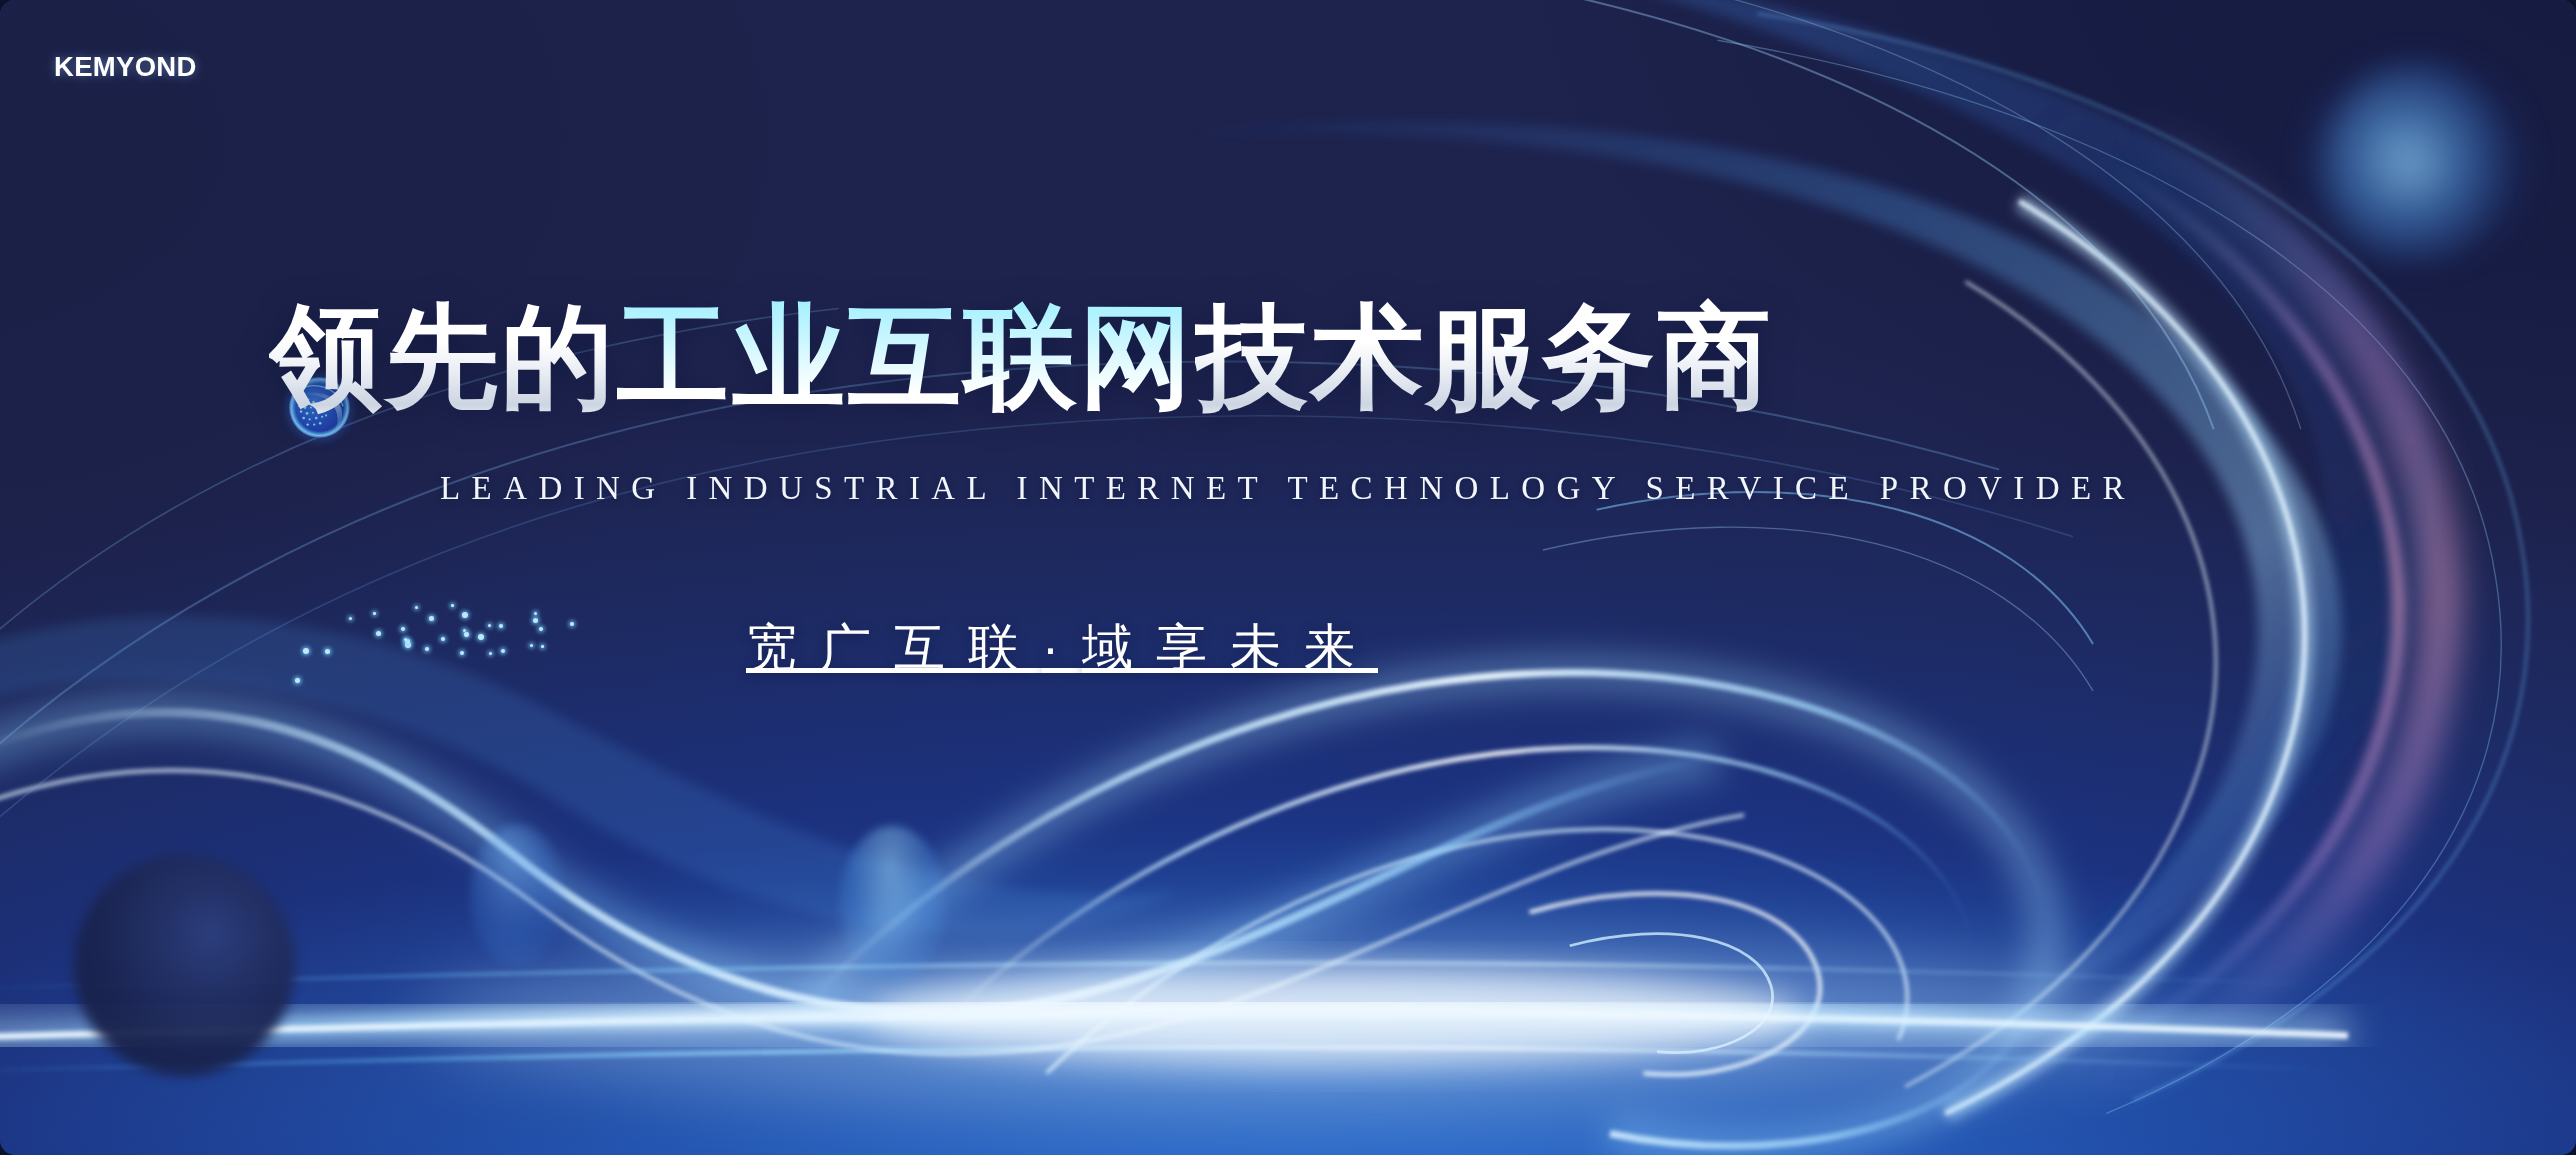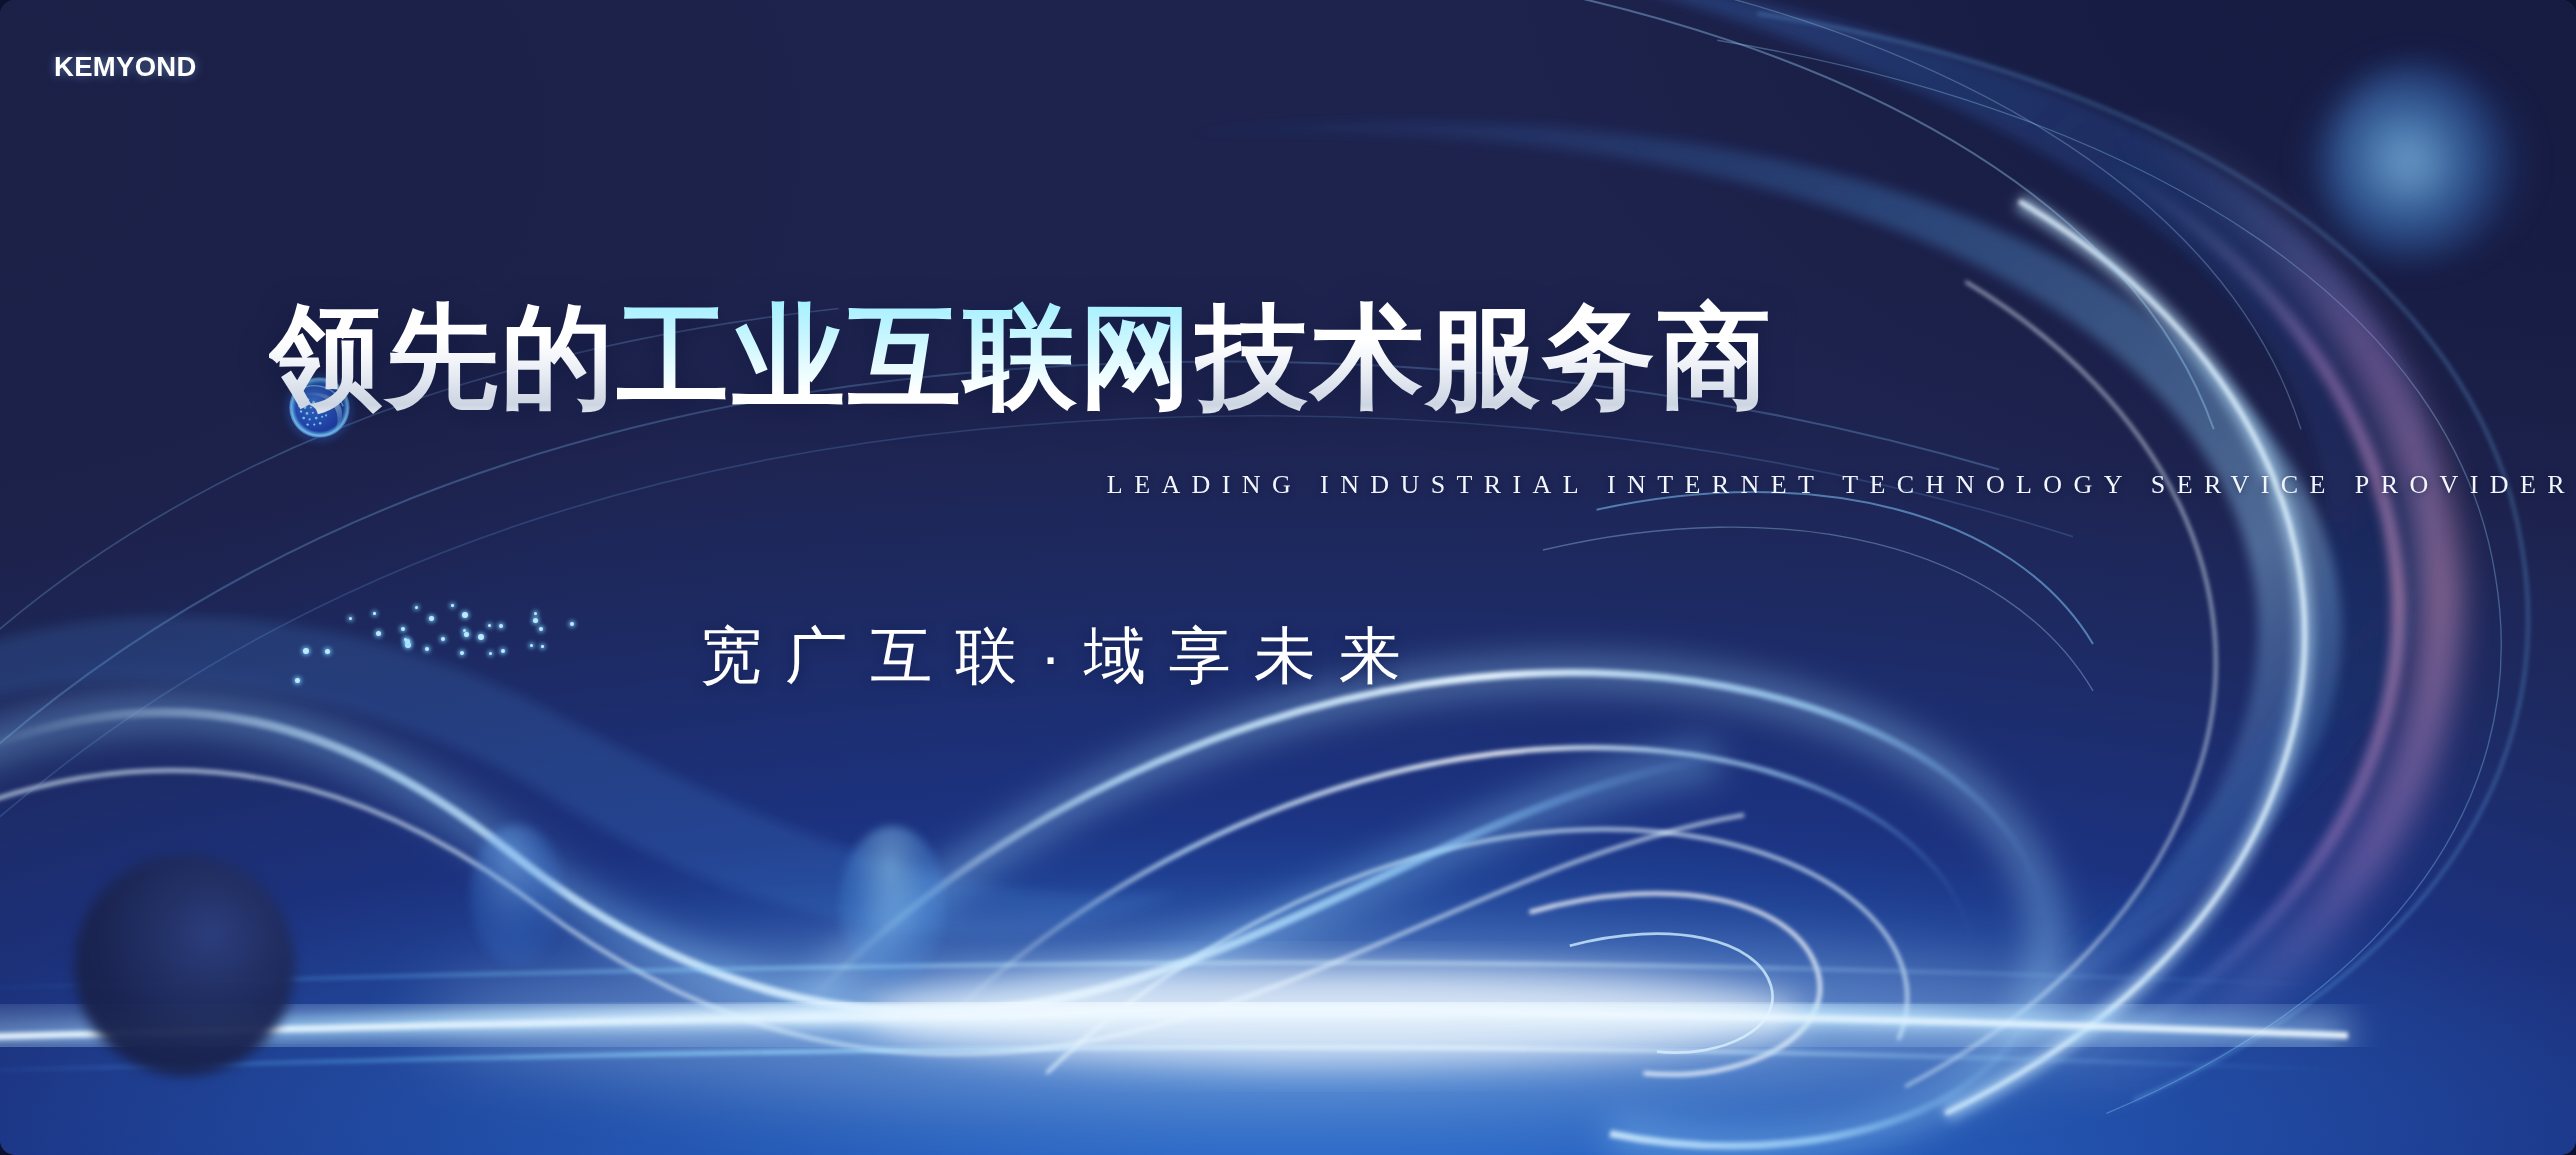--- a/index.html
+++ b/index.html
@@ -158,42 +158,43 @@
     background-clip: text;
     -webkit-text-fill-color: transparent;
     color: transparent;
   }
 
   #subtitle {
     position: absolute;
     left: 0;
     top: 470px;
     width: 2576px;
-    text-align: right;
+    text-align: center;
     font-family: "Liberation Serif", "DejaVu Serif", serif;
-    font-size: 26px;
+    font-size: 33px;
     letter-spacing: 11.4px;
     color: #f2f5fb;
     white-space: nowrap;
     text-shadow: 0 1.3px 6.7px rgba(10,22,60,0.55);
   }
 
   #tagline {
     position: absolute;
     left: 0;
     top: 614px;
     width: 2124px;
     text-align: center;
-    font-size: 62px;
+    font-size: 51px;
     font-weight: 300;
     letter-spacing: 23px;
     color: #ffffff;
     white-space: nowrap;
     text-shadow: 0 2px 10.7px rgba(10,25,70,0.5);
     font-family: "Liberation Sans", "DejaVu Sans", sans-serif;
+    text-decoration: underline;
   }
   #tagline .tag-sep {
     letter-spacing: 23px;
   }
 </style>
 </head>
 <body>
 
 <div id="banner">
 

